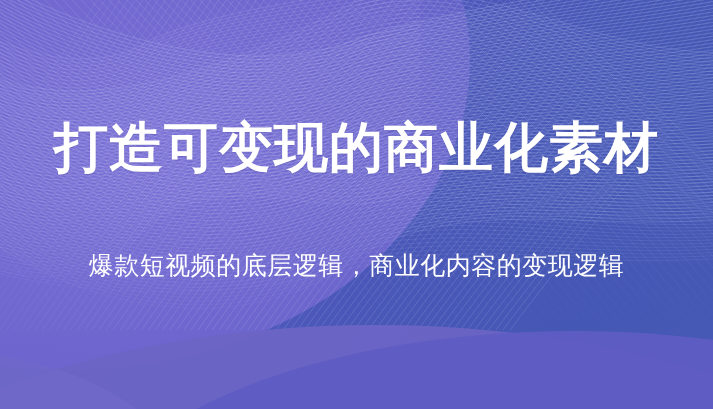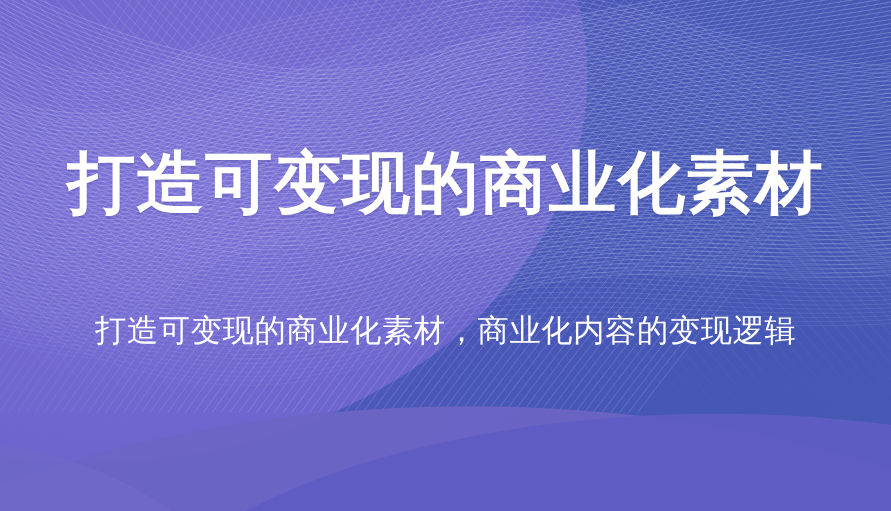--- a/index.html
+++ b/index.html
@@ -535,14 +535,14 @@
         </g>
     </g>
   </svg>
 
   <div class="arc arc-far"></div>
   <div class="arc arc-near"></div>
   <div class="arc arc-left-edge"></div>
 
   <div class="title">打造可变现的商业化素材</div>
 
-  <div class="subtitle">打造可变现的商业化素材，商业化内容的变现逻辑</div>
+  <div class="subtitle">爆款短视频的底层逻辑，商业化内容的变现逻辑</div>
 </div>
 
 </body></html>

